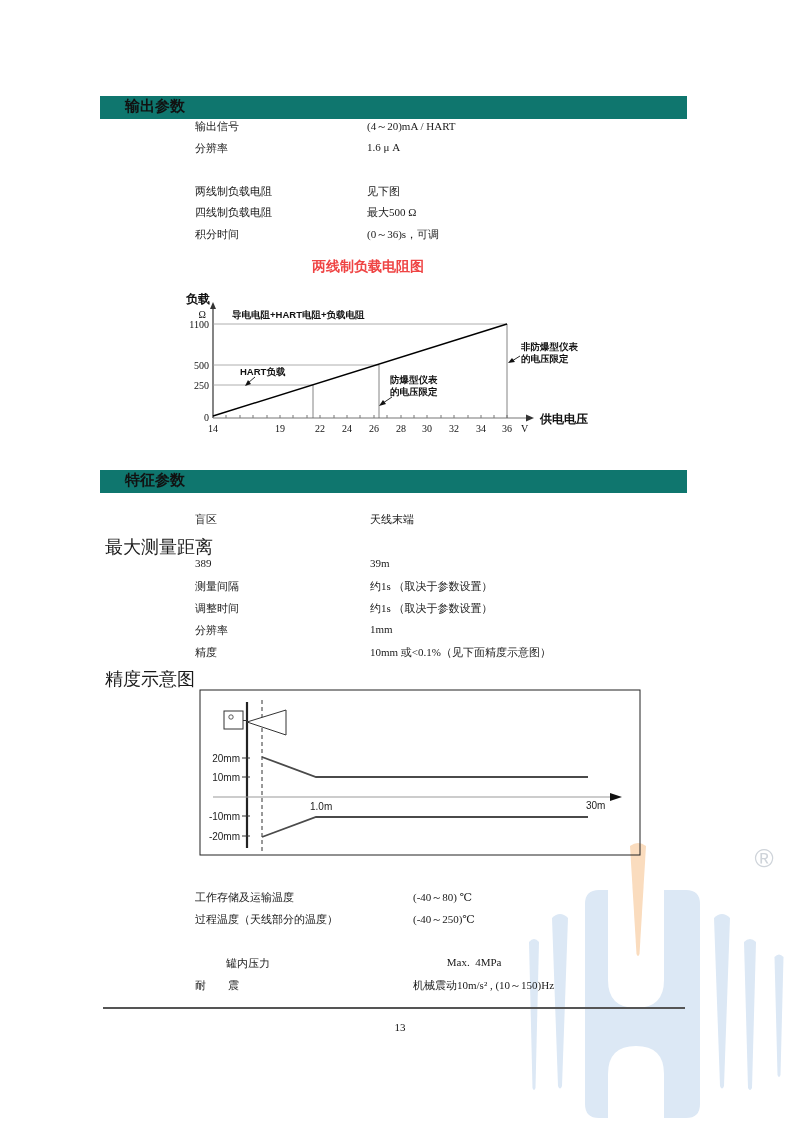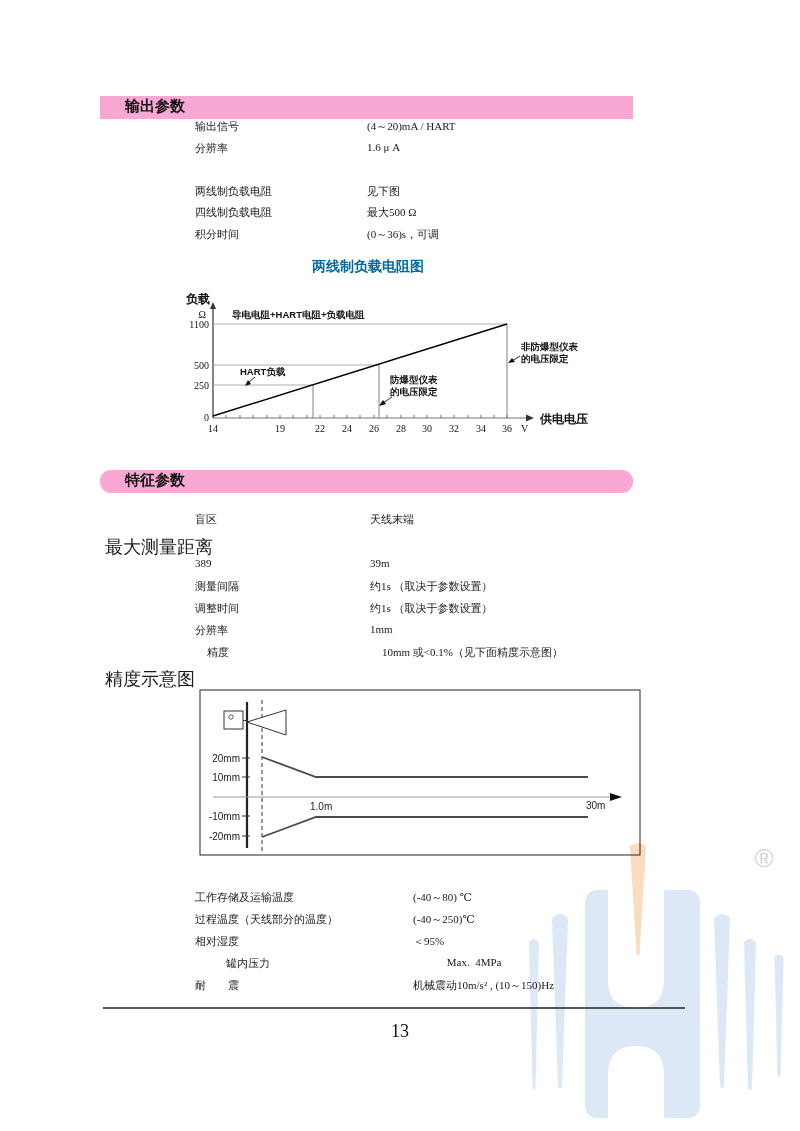--- a/index.html
+++ b/index.html
@@ -1,31 +1,31 @@
 <!DOCTYPE html>
 <html><head>
 <meta charset="utf-8">
 <style>
   html,body{margin:0;padding:0;background:#fff;}
   .page{position:relative;width:800px;height:1131px;background:#ffffff;overflow:hidden;
         font-family:"Liberation Serif","DejaVu Serif",serif;color:#1a1a1a;}
   .layer{position:absolute;inset:0;z-index:1;}
   .wm{position:absolute;z-index:0;}
-  .secbar{position:absolute;left:100px;width:533px;height:23px;background:#f9a8d4;}
+  .secbar{position:absolute;left:100px;width:587px;height:23px;background:#0f766e;}
   .secbar .sectitle{position:absolute;left:25px;top:1px;font-family:"Liberation Sans","DejaVu Sans",sans-serif;
         font-weight:bold;font-size:15px;color:#111;}
   .prow{position:absolute;left:195px;width:500px;height:20px;font-size:11px;white-space:pre;}
   .plabel{position:absolute;left:0;top:0;}
   .pvalue{position:absolute;top:0;}
   .v172{left:172px;} .v175{left:175px;} .v218{left:218px;}
   .marginlabel{position:absolute;left:105px;font-size:18px;white-space:pre;}
   .charttitle{position:absolute;left:268px;top:258px;width:200px;text-align:center;
-        font-family:"Liberation Sans","DejaVu Sans",sans-serif;font-weight:bold;font-size:14px;color:#0369a1;}
+        font-family:"Liberation Sans","DejaVu Sans",sans-serif;font-weight:bold;font-size:14px;color:#ef4444;}
   .footline{position:absolute;left:103px;top:1007px;width:582px;height:0;border-top:2px solid #555;}
-  .pageno{position:absolute;left:0;right:0;top:1021px;text-align:center;font-size:18px;color:#111;}
+  .pageno{position:absolute;left:0;right:0;top:1021px;text-align:center;font-size:11px;color:#111;}
   svg{position:absolute;overflow:visible;}
   .sanslbl{font-family:"Liberation Sans","DejaVu Sans",sans-serif;}
 </style>
 </head>
 <body>
 
 <div class="page">
 
   <svg class="wm" style="left:485px;top:835px;width:315px;height:296px;" viewBox="485 835 315 296">
     <path d="M529,942 Q534,936 539,942 L535.5,1088 Q534,1092 532.5,1088 Z" fill="#dce8f5"></path>
@@ -114,21 +114,21 @@
       <text x="390" y="383" font-size="9.5" font-weight="bold" class="sanslbl" fill="#111">防爆型仪表</text>
       <text x="390" y="395" font-size="9.5" font-weight="bold" class="sanslbl" fill="#111">的电压限定</text>
       <line x1="392" y1="397" x2="383" y2="403" stroke="#111" stroke-width="0.9"></line>
       <polygon points="379,406 386,404 383,400" fill="#111"></polygon>
       <text x="521" y="350" font-size="9.5" font-weight="bold" class="sanslbl" fill="#111">非防爆型仪表</text>
       <text x="521" y="362" font-size="9.5" font-weight="bold" class="sanslbl" fill="#111">的电压限定</text>
       <line x1="520" y1="356" x2="512" y2="361" stroke="#111" stroke-width="0.9"></line>
       <polygon points="508,363 515,362 512,358" fill="#111"></polygon>
     </svg>
 
-    <div class="secbar" style="top:470px;border-radius:11px;">
+    <div class="secbar" style="top:470px;">
       <span class="sectitle">特征参数</span>
     </div>
 
     <div class="prow" style="top:512px;">
       <span class="plabel">盲区</span>
       <span class="pvalue v175">天线末端</span>
     </div>
     <div class="marginlabel" style="top:535px;">最大测量距离</div>
     <div class="prow" style="top:557px;">
       <span class="plabel">389</span>
@@ -139,21 +139,21 @@
       <span class="pvalue v175">约1s （取决于参数设置）</span>
     </div>
     <div class="prow" style="top:601px;">
       <span class="plabel">调整时间</span>
       <span class="pvalue v175">约1s （取决于参数设置）</span>
     </div>
     <div class="prow" style="top:623px;">
       <span class="plabel">分辨率</span>
       <span class="pvalue v175">1mm</span>
     </div>
-    <div class="prow" style="top:645px;margin-left:12px;">
+    <div class="prow" style="top:645px;">
       <span class="plabel">精度</span>
       <span class="pvalue v175">10mm 或&lt;0.1%（见下面精度示意图）</span>
     </div>
     <div class="marginlabel" style="top:667px;">精度示意图</div>
 
     <svg style="left:195px;top:685px;width:450px;height:175px;" viewBox="195 685 450 175">
       <rect x="200" y="690" width="440" height="165" fill="none" stroke="#222" stroke-width="1"></rect>
       <line x1="247" y1="702" x2="247" y2="848" stroke="#222" stroke-width="2.2"></line>
       <line x1="262" y1="700" x2="262" y2="851" stroke="#333" stroke-width="1" stroke-dasharray="4,3"></line>
 
@@ -183,24 +183,20 @@
     </svg>
 
     <div class="prow" style="top:890px;">
       <span class="plabel">工作存储及运输温度</span>
       <span class="pvalue v218">(-40～80) ℃</span>
     </div>
     <div class="prow" style="top:912px;">
       <span class="plabel">过程温度（天线部分的温度）</span>
       <span class="pvalue v218">(-40～250)℃</span>
     </div>
-    <div class="prow" style="top:934px;">
-      <span class="plabel">相对湿度</span>
-      <span class="pvalue v218">＜95%</span>
-    </div>
     <div class="prow" style="top:956px;margin-left:31px;">
       <span class="plabel">罐内压力</span>
       <span class="pvalue v218"> Max.  4MPa</span>
     </div>
     <div class="prow" style="top:978px;">
       <span class="plabel">耐　　震</span>
       <span class="pvalue v218">机械震动10m/s² , (10～150)Hz</span>
     </div>
 
     <div class="footline"></div>

